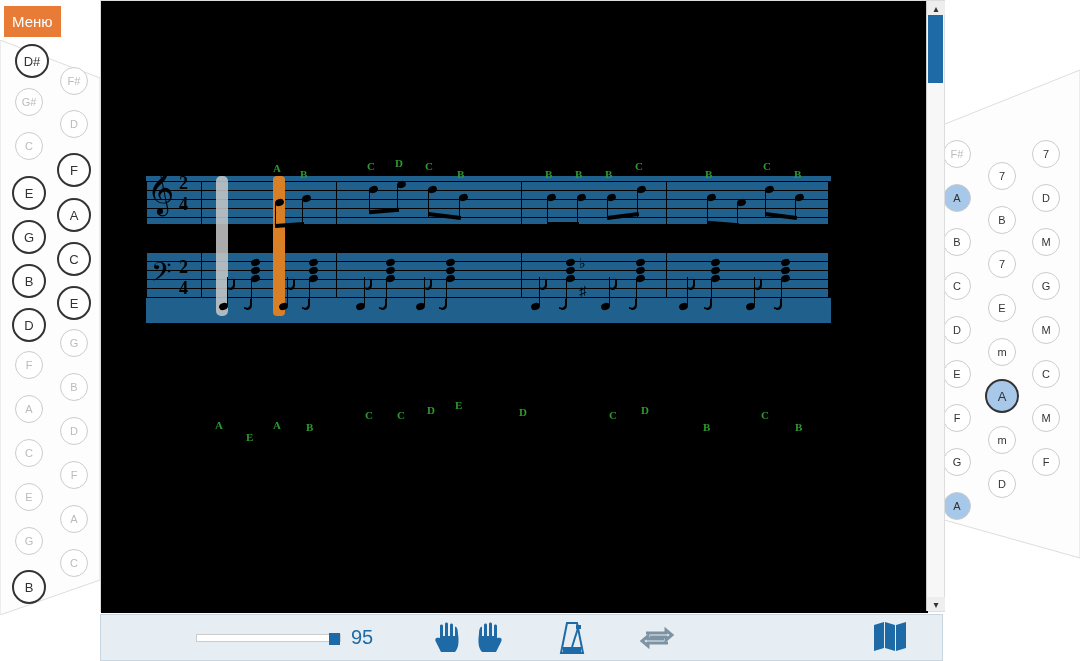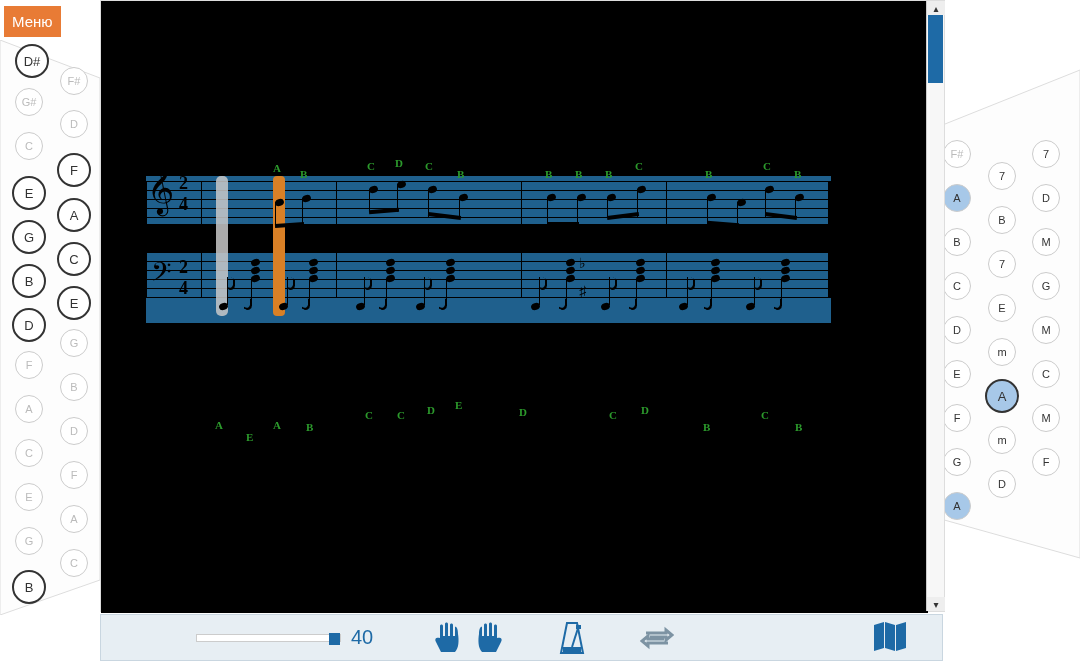--- a/index.html
+++ b/index.html
@@ -332,21 +332,21 @@
       <div class="arrowup">▴</div>
       <div class="thumb"></div>
       <div class="arrowdown">▾</div>
     </div>
   </div>
 
   <div class="toolbar">
     <div class="slider">
       <div class="sthumb"></div>
     </div>
-    <div class="tempo">40</div>
+    <div class="tempo">95</div>
 
     <div class="tbicon">
       <svg width="28" height="32" viewBox="0 0 28 32">
           <path d="M6 30 C2 26 2 18 3 12 C3 6 5 4 6 5 L6 14 L8 14 L8 3 C8 1 11 1 11 3 L11 14 L13 14 L13 2 C13 0 16 0 16 2 L16 14 L18 14 L18 4 C18 2 21 2 21 4 L21 16 C24 15 27 16 25 20 L20 30 Z" fill="#1e6aa6" transform="scale(-1,1) translate(-28,0)"></path>
         </svg>
     </div>
     <div class="tbicon gap">
       <svg width="28" height="32" viewBox="0 0 28 32">
           <path d="M6 30 C2 26 2 18 3 12 C3 6 5 4 6 5 L6 14 L8 14 L8 3 C8 1 11 1 11 3 L11 14 L13 14 L13 2 C13 0 16 0 16 2 L16 14 L18 14 L18 4 C18 2 21 2 21 4 L21 16 C24 15 27 16 25 20 L20 30 Z" fill="#1e6aa6"></path>
         </svg>

